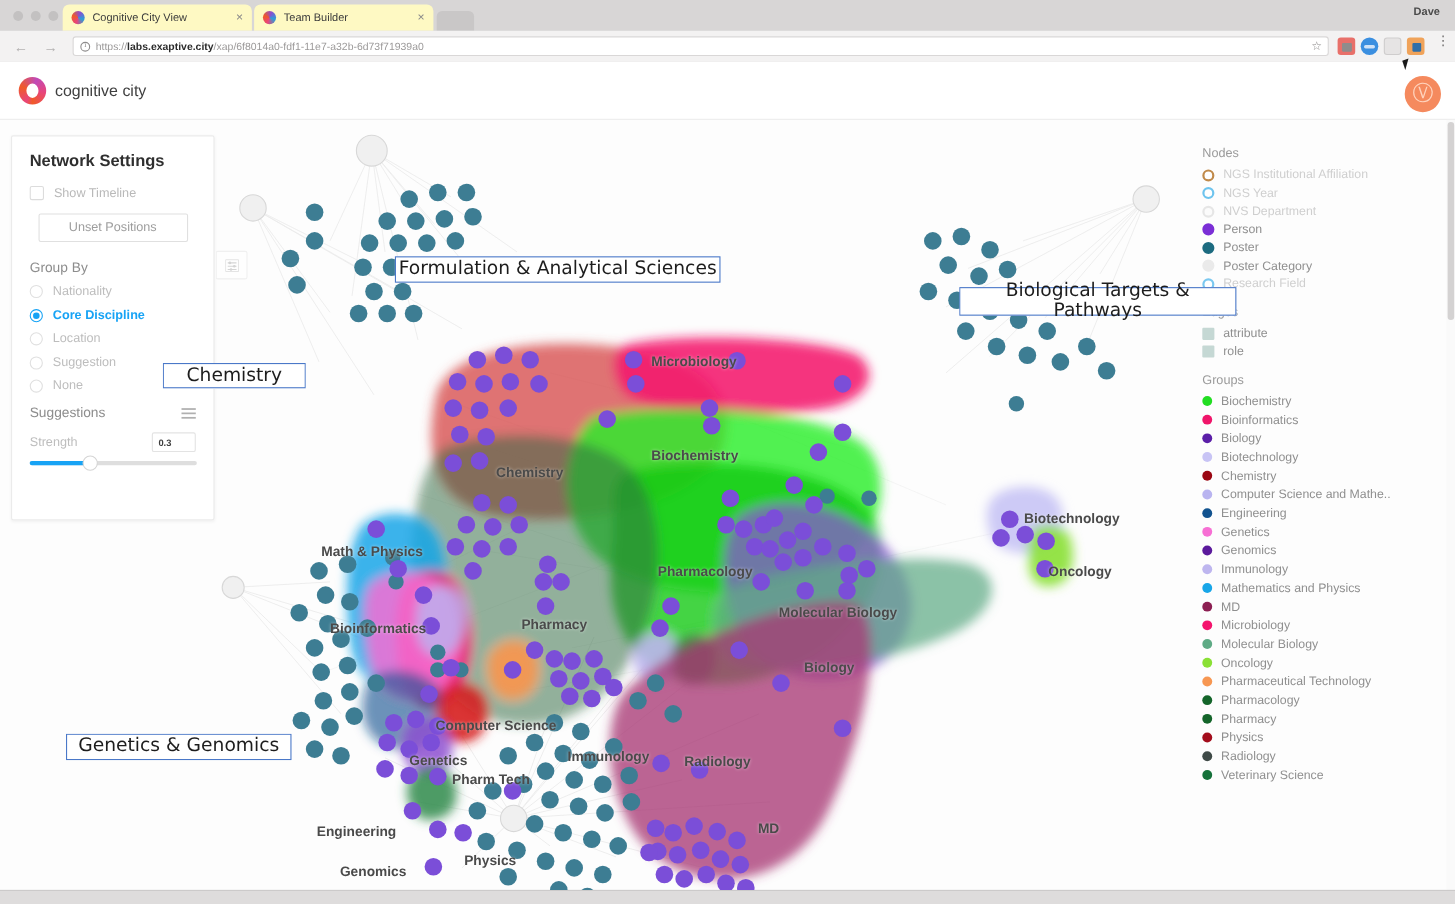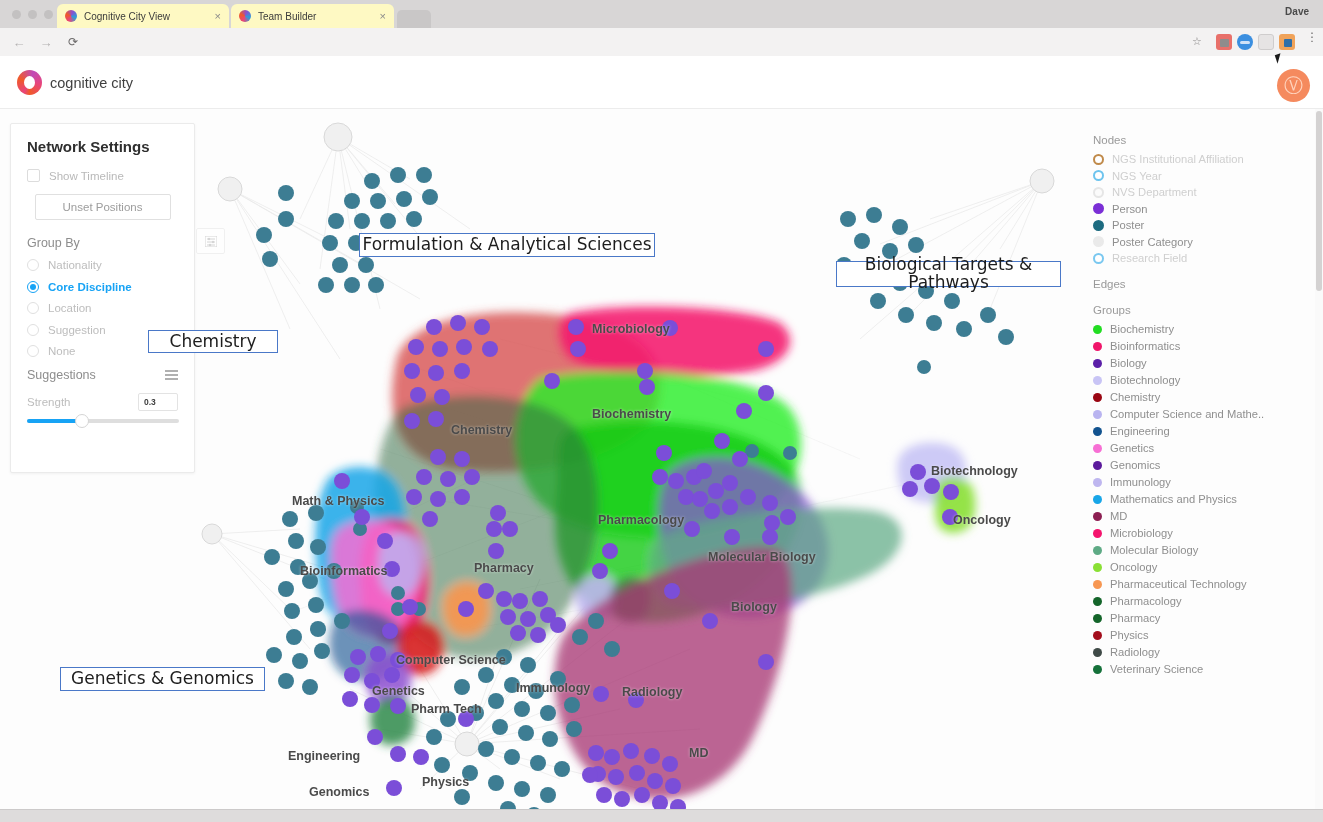--- a/index.html
+++ b/index.html
@@ -109,21 +109,21 @@
                border-radius:2px; cursor:pointer; }
   .sectlbl { font-size:12.5px; color:#8d8d8d; margin-bottom:9px; }
   .radrow { display:flex; align-items:center; margin-bottom:9.5px; }
   .radio { width:12px; height:12px; border:1.4px solid #e0e0e0; border-radius:50%;
            margin-right:9px; flex:0 0 auto; position:relative; }
   .radrow.active .radio { border-color:#17a3f5; }
   .radrow.active .radio::after { content:""; position:absolute; left:2px; top:2px;
             width:6px; height:6px; border-radius:50%; background:#17a3f5; }
   .radlbl { font-size:11.5px; color:#bdbdbd; }
   .radrow.active .radlbl { color:#17a3f5; font-weight:bold; }
-  .sugghdr { display:flex; align-items:center; justify-content:space-between;
+  .sugghdr { display:flex; align-items:flex-end; justify-content:space-between;
              margin-top:11px; margin-bottom:11px; }
   .sugghdr .sectlbl { margin:0; }
   .listico { width:13px; height:11px; background:
       linear-gradient(#b0b0b0 2px, transparent 0) 0 0/13px 4px repeat-y; }
   .strrow { display:flex; align-items:center; justify-content:space-between; margin-bottom:8px; }
   .strlbl { font-size:11.5px; color:#bdbdbd; }
   .strval { width:40px; height:18px; border:1px solid #e3e3e3; border-radius:2px;
             font-size:8.5px; font-weight:bold; color:#3d3d3d;
             display:flex; align-items:center; padding-left:5px; }
   .slider { position:relative; width:152px; height:4px; background:#dedede;
@@ -182,20 +182,24 @@
         <div class="tab-x">×</div>
       </div>
       <div class="tab-ghost"></div>
       <div class="profile-name">Dave</div>
     </div>
 
     <div class="navbar">
       <div class="navbtn">←</div>
       <div class="navbtn">→</div>
       <div class="navbtn reload">⟳</div>
+    </div>
+    <div class="urlbar">
+      <div class="infoico"></div>
+      <div class="url"><span>https://</span><b>labs.exaptive.city</b><span>/xap/6f8014a0-fdf1-11e7-a32b-6d73f71939a0</span></div>
     </div>
     <div class="star">☆</div>
     <div class="ext e1"></div>
     <div class="ext e2"></div>
     <div class="ext e3"></div>
     <div class="ext e4"></div>
     <div class="kebab">⋮</div>
   </div>
   <div class="cursor"></div>
 
@@ -577,21 +581,21 @@
         <div class="cluster-label" style="left: 689px; top: 637px;">MD</div>
         <div class="cluster-label" style="left: 288px; top: 640px;">Engineering</div>
         <div class="cluster-label" style="left: 422px; top: 666px;">Physics</div>
         <div class="cluster-label" style="left: 309px; top: 676px;">Genomics</div>
       </div>
 
     <div id="annotations">
         <div class="annot" style="left: 359px; top: 124px; width: 296px; height: 24px; border-color: rgb(74, 120, 200);">
           <span>Formulation &amp; Analytical Sciences</span>
         </div>
-        <div class="annot" style="left: 836px; top: 152px; width: 225px; height: 26px; border-color: rgb(74, 120, 200);">
+        <div class="annot" style="left: 872px; top: 152px; width: 252px; height: 26px; border-color: rgb(74, 120, 200);">
           <span style="white-space: pre-line;">Biological Targets &amp;
 Pathways</span>
         </div>
         <div class="annot" style="left: 148px; top: 221px; width: 130px; height: 23px; border-color: rgb(74, 120, 200);">
           <span>Chemistry</span>
         </div>
         <div class="annot" style="left: 60px; top: 558px; width: 205px; height: 24px; border-color: rgb(74, 120, 200);">
           <span>Genetics &amp; Genomics</span>
         </div>
       </div>
@@ -678,20 +682,30 @@
           <div class="leg-row">
             <div class="leg-dot" style="background: rgb(234, 234, 234); border: 2px solid rgb(234, 234, 234);"></div>
             <div class="leg-t">Poster Category</div>
           </div>
           <div class="leg-row faint">
             <div class="leg-dot" style="background: rgb(255, 255, 255); border: 2px solid rgb(122, 200, 240);"></div>
             <div class="leg-t">Research Field</div>
           </div>
         </div>
       <div class="leg-h mt">Edges</div>
+      <div id="leg-edges">
+          <div class="leg-row">
+            <div class="leg-sq" style="background: rgb(197, 216, 212);"></div>
+            <div class="leg-t">attribute</div>
+          </div>
+          <div class="leg-row">
+            <div class="leg-sq" style="background: rgb(197, 216, 212);"></div>
+            <div class="leg-t">role</div>
+          </div>
+        </div>
       <div class="leg-h mt">Groups</div>
       <div id="leg-groups">
           <div class="leg-row grp">
             <div class="leg-dot" style="background: rgb(34, 221, 34);"></div>
             <div class="leg-t">Biochemistry</div>
           </div>
           <div class="leg-row grp">
             <div class="leg-dot" style="background: rgb(240, 21, 106);"></div>
             <div class="leg-t">Bioinformatics</div>
           </div>

